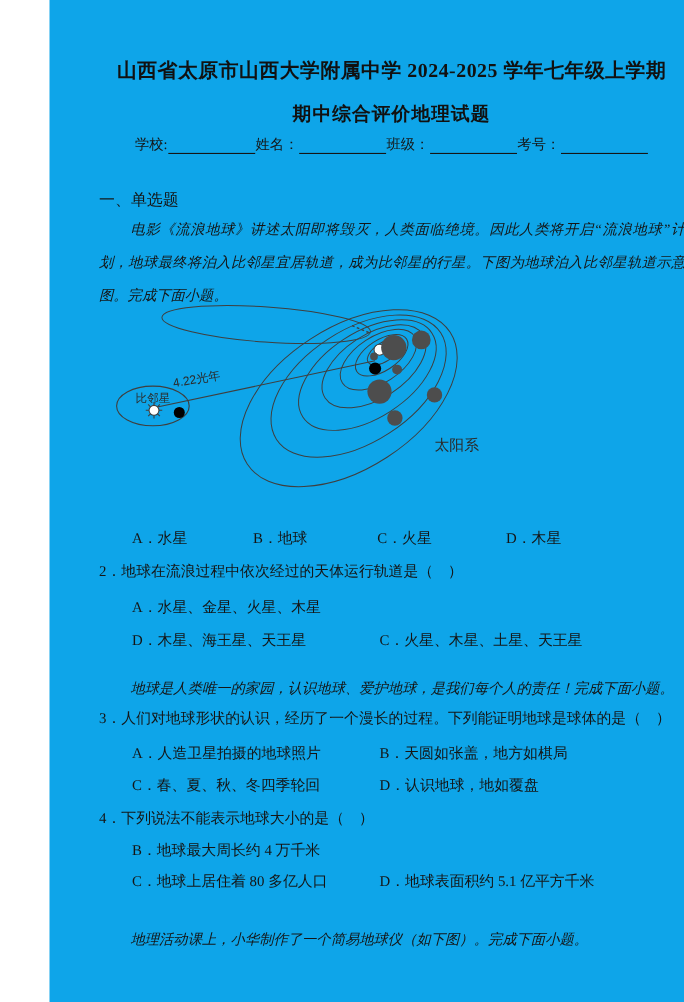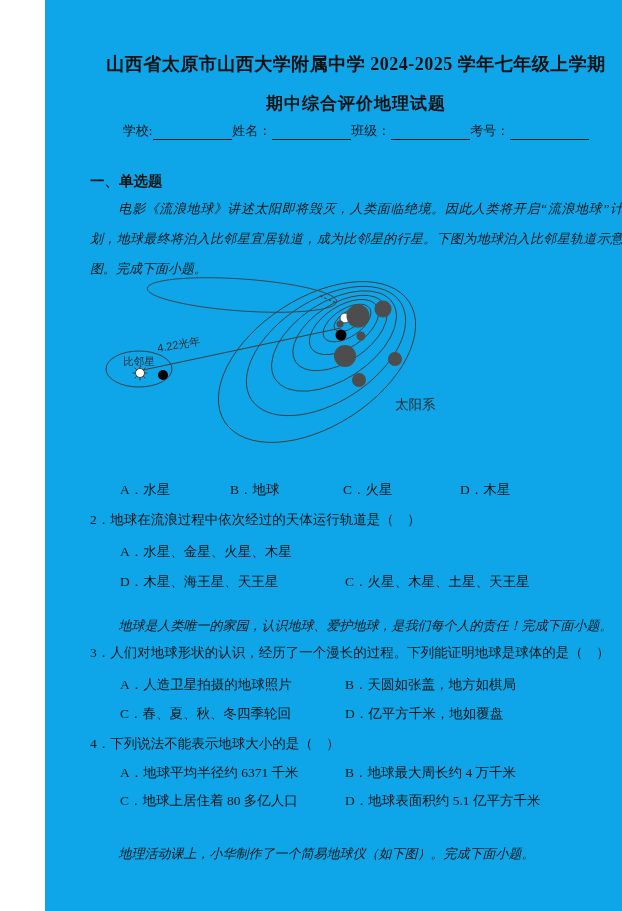--- a/index.html
+++ b/index.html
@@ -14,21 +14,21 @@
   .page { position:absolute; inset:0; width:622px; height:911px; background:#0ea5e9;margin-left:45px; }
 
   .title-line { position:absolute; left:0; width:622px; text-align:center; font-weight:bold; color:#111; }
   .title-1 { top:52px; font-size:18px; letter-spacing:0.5px; }
   .title-2 { top:92px; font-size:17px; letter-spacing:1px; }
 
   .info-line { position:absolute; top:122px; left:0; width:622px; display:flex; justify-content:center; align-items:flex-end; font-size:13px; white-space:nowrap; }
   .info-field { display:inline-flex; align-items:flex-end; }
   .blank { display:inline-block; width:79px; height:15px; border-bottom:1px solid #151515; margin-left:1px; }
 
-  .section-heading { position:absolute; top:172px; left:45px; font-size:14.5px; font-weight:bold; }
+  .section-heading { position:absolute; top:172px; left:45px; font-size:14.5px; font-weight:normal; }
 
   .passage { position:absolute; left:45px; width:533px; font-size:13px; font-style:italic; line-height:30px; text-align:justify; text-indent:2.2em; }
   .passage-1 { top:194px; }
   .passage-2 { top:611px; }
   .passage-3 { top:839px; }
 
   .stem { position:absolute; left:45px; width:540px; font-size:13.5px; white-space:nowrap; }
   .q1-stem { top:448px; } .q2-stem { top:511px; } .q3-stem { top:644px; } .q4-stem { top:735px; }
 
   .opt-row { position:absolute; left:75px; width:510px; display:grid; font-size:13.5px; white-space:nowrap; }
@@ -144,28 +144,27 @@
 
   <div class="stem q3-stem">
     <span>3．</span><span>人们对地球形状的认识，经历了一个漫长的过程。下列能证明地球是球体的是（　）</span>
   </div>
   <div class="opt-row cols2 q3-opts-a">
     <span><span>A．</span><span>人造卫星拍摄的地球照片</span></span>
     <span><span>B．</span><span>天圆如张盖，地方如棋局</span></span>
   </div>
   <div class="opt-row cols2 q3-opts-b">
     <span><span>C．</span><span>春、夏、秋、冬四季轮回</span></span>
-    <span><span>D．</span><span>亿平方千米，地如覆盘</span></span>
+    <span><span>D．</span><span>认识地球，地如覆盘</span></span>
   </div>
 
   <div class="stem q4-stem">
     <span>4．</span><span>下列说法不能表示地球大小的是（　）</span>
   </div>
   <div class="opt-row cols2 q4-opts-a">
-    <span><span>A．</span><span>地球平均半径约 6371 千米</span></span>
     <span><span>B．</span><span>地球最大周长约 4 万千米</span></span>
   </div>
   <div class="opt-row cols2 q4-opts-b">
     <span><span>C．</span><span>地球上居住着 80 多亿人口</span></span>
     <span><span>D．</span><span>地球表面积约 5.1 亿平方千米</span></span>
   </div>
 
   <p class="passage passage-3">地理活动课上，小华制作了一个简易地球仪（如下图）。完成下面小题。</p>
 
 </div>

